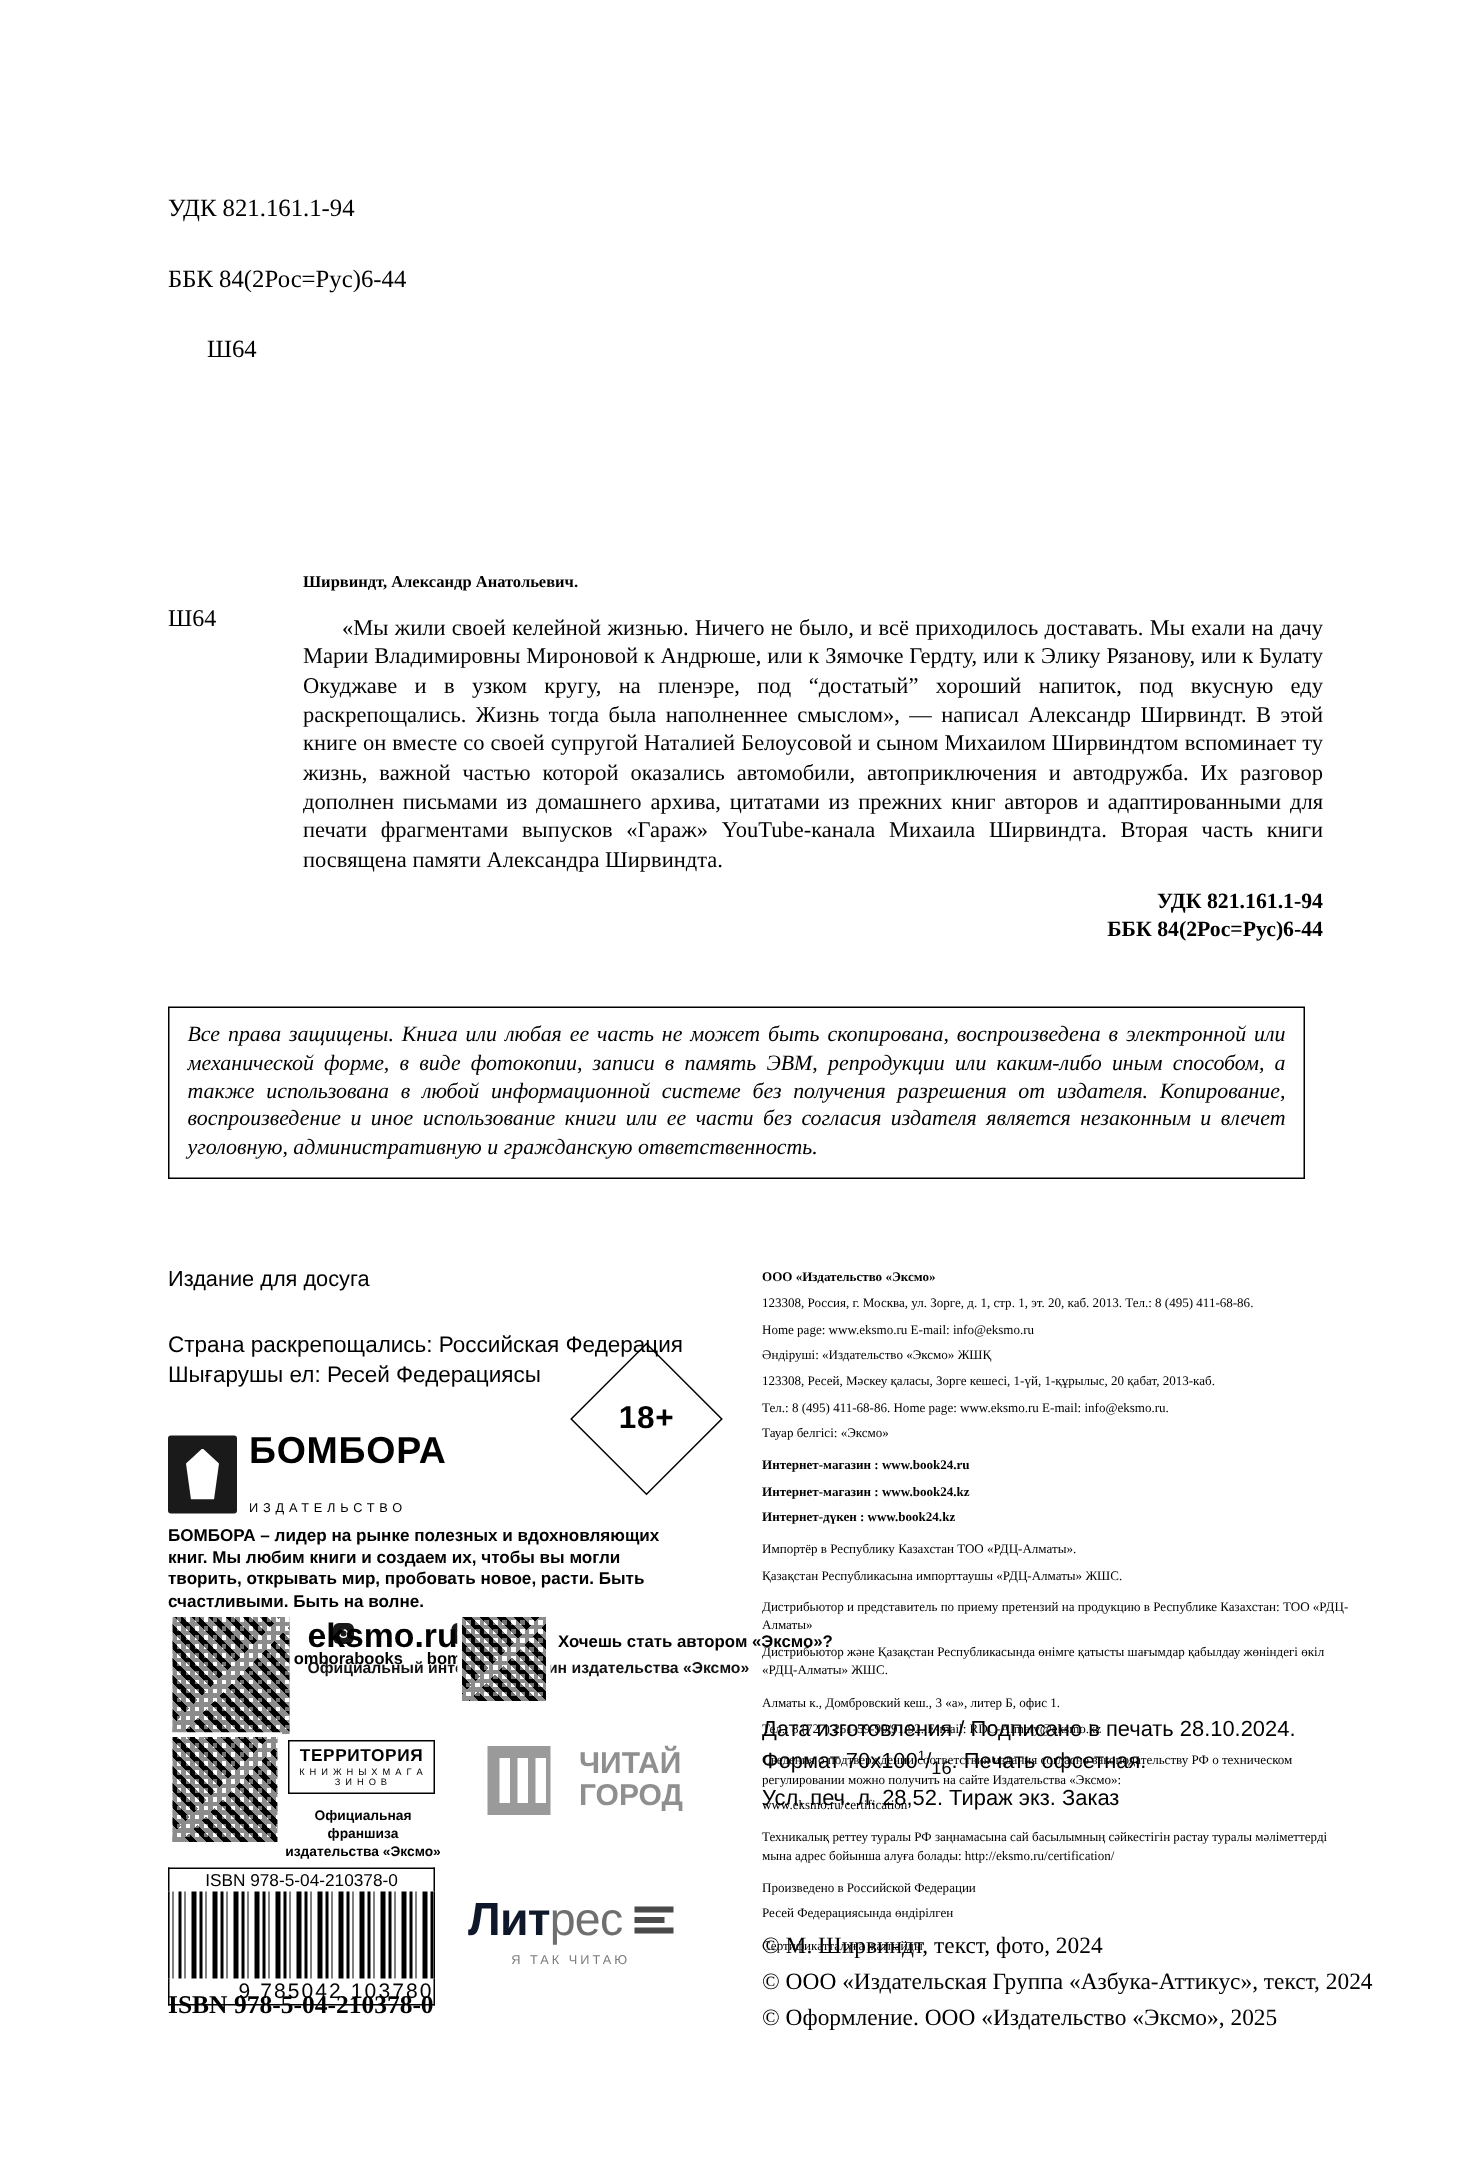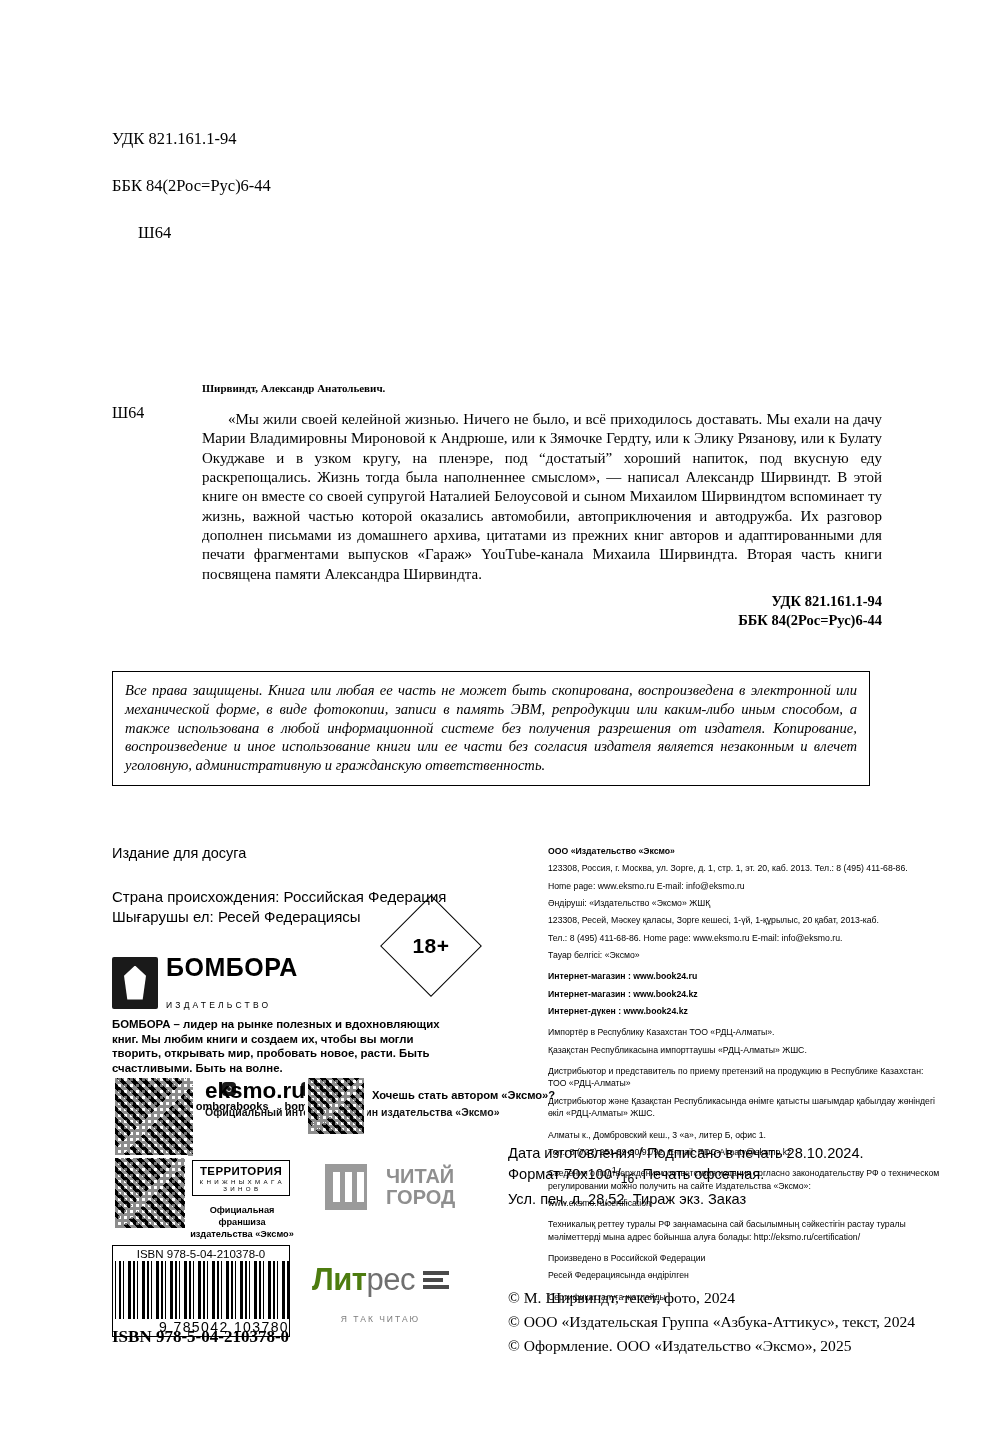--- a/index.html
+++ b/index.html
@@ -381,53 +381,52 @@
     display: flex;
     align-items: center;
     gap: 6px;
   }
   .litres-word {
     font-family: "Liberation Sans", sans-serif;
     font-size: 31px;
     color: #6f6f6f;
     letter-spacing: -0.5px;
   }
-  .litres-word b { color: #4d7c0f; font-weight: bold; }
+  .litres-word b { color: #0f172a; font-weight: bold; }
   .litres-bars {
     display: flex;
     flex-direction: column;
     gap: 3px;
     margin-left: 2px;
   }
   .litres-bars i {
     display: block;
     width: 26px;
     height: 4px;
     background: #4a4a4a;
   }
   .litres-bars i:nth-child(2) { width: 20px; }
   .litres-bars i:nth-child(3) { width: 26px; }
   .litres-sub {
     font-family: "Liberation Sans", sans-serif;
     font-size: 8.5px;
     letter-spacing: 2px;
     color: #7b7b7b;
-    margin-top: 16px;
+    margin-top: 3px;
   }
 
   
   .right-col {
     position: absolute;
     left: 508px;
     top: 845px;
     width: 392px;
-    font-family: Liberation Sans, sans-serif;
+    font-family: Liberation Serif, serif;
     font-size: 8.7px;
     line-height: 1.42;
-    margin-left: 40px;
   }
   .right-col .b { font-weight: bold; }
   .right-col p { margin: 0 0 5px 0; }
   .right-col .gap { margin-bottom: 9px; }
 
   .print-info {
     position: absolute;
     left: 508px;
     top: 1143px;
     width: 400px;
@@ -467,21 +466,21 @@
         <div>УДК 821.161.1-94</div>
         <div>ББК 84(2Рос=Рус)6-44</div>
       </div>
     </div>
   </div>
 
   <div class="rights-box">Все права защищены. Книга или любая ее часть не может быть скопирована, воспроизведена в электронной или механической форме, в виде фотокопии, записи в память ЭВМ, репродукции или каким-либо иным способом, а также использована в любой информационной системе без получения разрешения от издателя. Копирование, воспроизведение и иное использование книги или ее части без согласия издателя является незаконным и влечет уголовную, административную и гражданскую ответственность.</div>
 
   <div class="left-col">
     <div class="edition-type">Издание для досуга</div>
-    <div class="origin-line">Страна происхождения: Российская Федерация</div>
+    <div class="origin-line">Страна раскрепощались: Российская Федерация</div>
     <div class="origin-line">Шығарушы ел: Ресей Федерациясы</div>
   </div>
 
   <div class="age-badge">
     <span>18+</span>
   </div>
 
   <div class="bombora">
     <div class="bombora-top">
       <div class="bombora-mark"></div>

